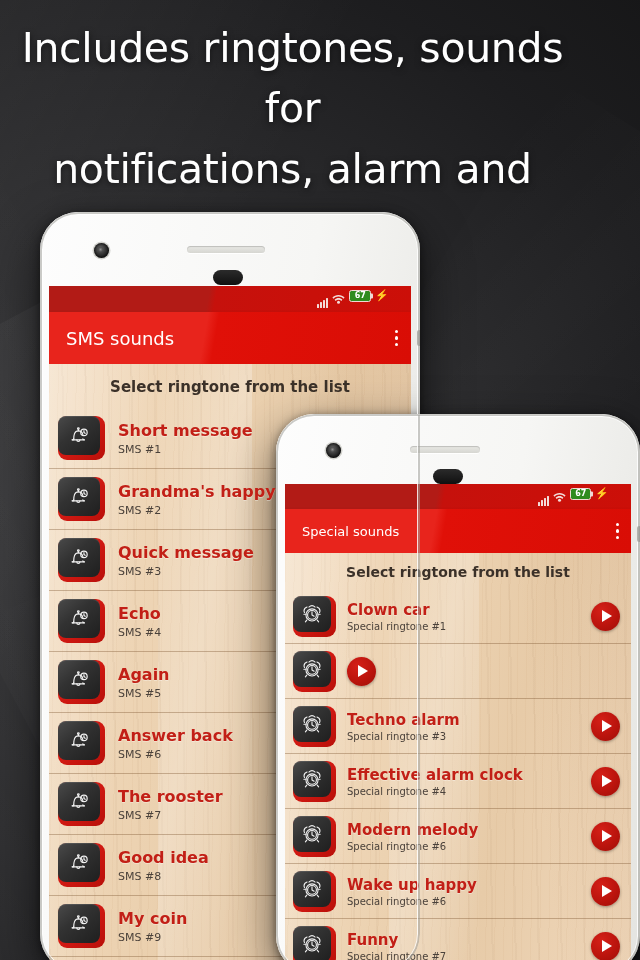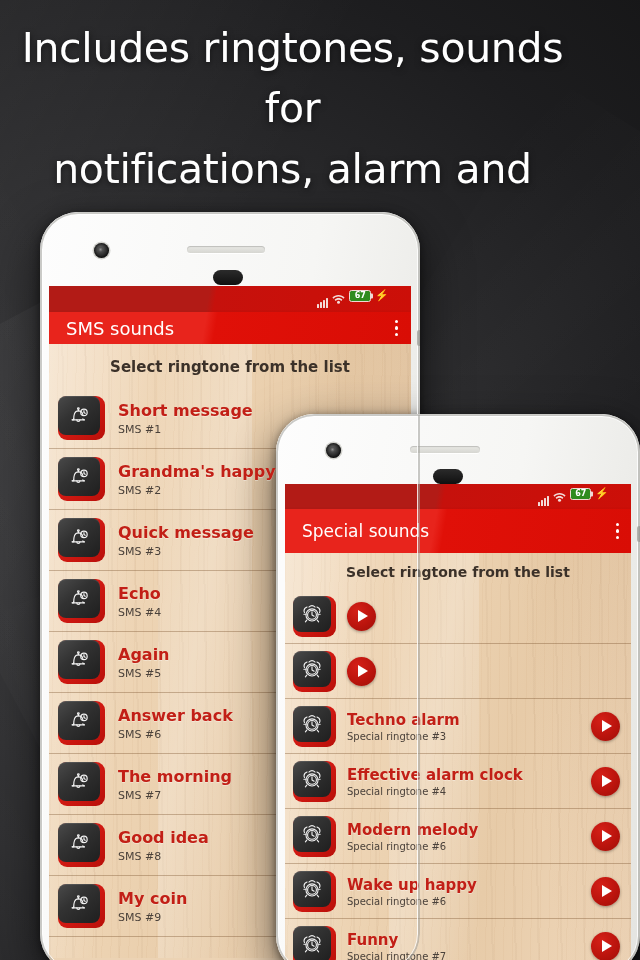--- a/index.html
+++ b/index.html
@@ -183,21 +183,21 @@
   #phone1 .cam { left:54px; top:31px; }
   #phone1 .earpiece { left:147px; top:34px; width:78px; }
   #phone1 .sensor-pill { left:173px; top:58px; }
   #phone1 .side-btn { top:118px; }
   #phone1 .statusbar { height:26px; }
   #phone1 .sig i:nth-child(1){height:4px;} #phone1 .sig i:nth-child(2){height:6px;}
   #phone1 .sig i:nth-child(3){height:8px;} #phone1 .sig i:nth-child(4){height:10px;}
   #phone1 .batt { width:22px; height:12px; }
   #phone1 .batt span { font-size:8px; }
   #phone1 .bolt { font-size:11px; }
-  #phone1 .appbar { height:32px; padding:0 13px 0 17px; }
+  #phone1 .appbar { height:52px; padding:0 13px 0 17px; }
   #phone1 .appbar-title { font-size:18px; }
   #phone1 .kebab i { width:3.2px; height:3.2px; margin:1.6px 0; }
   #phone1 .woodarea { height:614px; }
   #phone1 .list-hint { font-size:15px; padding-top:14px; padding-bottom:12px; }
   #phone1 .row { height:61px; padding:0 12px 0 9px; }
   #phone1 .tile-wrap { width:47px; height:44px; margin-right:13px; }
   #phone1 .tile-shadow { border-radius:9px; }
   #phone1 .tile { left:0; top:0; width:42px; height:39px; }
   #phone1 .row-title { font-size:16px; margin-bottom:3px; }
   #phone1 .row-sub { font-size:11px; }
@@ -209,21 +209,21 @@
   #phone2 .earpiece { left:134px; top:32px; width:70px; }
   #phone2 .sensor-pill { left:157px; top:55px; }
   #phone2 .side-btn { top:112px; }
   #phone2 .statusbar { height:25px; }
   #phone2 .sig i:nth-child(1){height:4px;} #phone2 .sig i:nth-child(2){height:6px;}
   #phone2 .sig i:nth-child(3){height:8px;} #phone2 .sig i:nth-child(4){height:10px;}
   #phone2 .batt { width:21px; height:12px; }
   #phone2 .batt span { font-size:8px; }
   #phone2 .bolt { font-size:11px; }
   #phone2 .appbar { height:44px; padding:0 12px 0 17px; }
-  #phone2 .appbar-title { font-size:17px; }
+  #phone2 .appbar-title { font-size:13px; }
   #phone2 .kebab i { width:3.2px; height:3.2px; margin:1.6px 0; }
   #phone2 .woodarea { height:421px; }
   #phone2 .list-hint { font-size:14px; padding-top:11px; padding-bottom:9px; }
   #phone2 .row { height:55px; padding:0 11px 0 8px; }
   #phone2 .tile-wrap { width:43px; height:41px; margin-right:11px; }
   #phone2 .tile { left:0; top:0; width:38px; height:36px; }
   #phone2 .row-title { font-size:15px; margin-bottom:2px; }
   #phone2 .row-sub { font-size:10px; }
   #phone2 .play-btn { width:29px; height:29px; }
   #phone2 .play-tri { border-width:6px 0 6px 10px; margin-left:3px; }
@@ -438,21 +438,21 @@
                     <path d="M17.8 16.2c-1 0-1.6-.5-1.6-1.2"></path>
                     <path d="M11.3 6.4V4.8"></path>
                     <circle cx="11.3" cy="3.9" r=".9"></circle>
                     <path d="M9.6 16.2c0 1 .8 1.8 1.7 1.8s1.7-.8 1.7-1.8"></path>
                     <circle cx="17.4" cy="8.1" r="3.5"></circle>
                     <path d="M17.4 6.2v2l1.3.9"></path>
                   </svg>
                 </div>
               </div>
               <div class="row-text">
-                <div class="row-title">The morning</div>
+                <div class="row-title">The rooster</div>
                 <div class="row-sub">SMS #7</div>
               </div>
             </div>
           </div>
           <div class="row">
             <div class="row-tex">
               <div class="tile-wrap">
                 <div class="tile-shadow"></div>
                 <div class="tile">
                   <svg width="22" height="22" viewBox="0 0 24 24" fill="none" stroke="#f2f2f2" stroke-width="1.3" stroke-linecap="round" stroke-linejoin="round">
@@ -560,20 +560,24 @@
                     <path d="M6.6 4.3C4.7 4.9 3.4 6.5 3.3 8.4c0 .7.2 1.4.5 2"></path>
                     <path d="M17.4 4.3c1.9.6 3.2 2.2 3.3 4.1 0 .7-.2 1.4-.5 2"></path>
                     <path d="M8.6 4.4a5 5 0 0 1 6.8 0"></path>
                     <path d="M6.3 18.6 4.8 20.6"></path>
                     <path d="M17.7 18.6l1.5 2"></path>
                     <path d="M5.4 12.2H3.1"></path>
                     <path d="M20.9 12.2h-2.3"></path>
                   </svg>
                 </div>
               </div>
+              <div class="row-text">
+                <div class="row-title">Clown car</div>
+                <div class="row-sub">Special ringtone #1</div>
+              </div>
               <div class="play-btn">
                 <span class="play-tri"></span>
               </div>
             </div>
           </div>
           <div class="row">
             <div class="row-tex">
               <div class="tile-wrap">
                 <div class="tile-shadow"></div>
                 <div class="tile">

